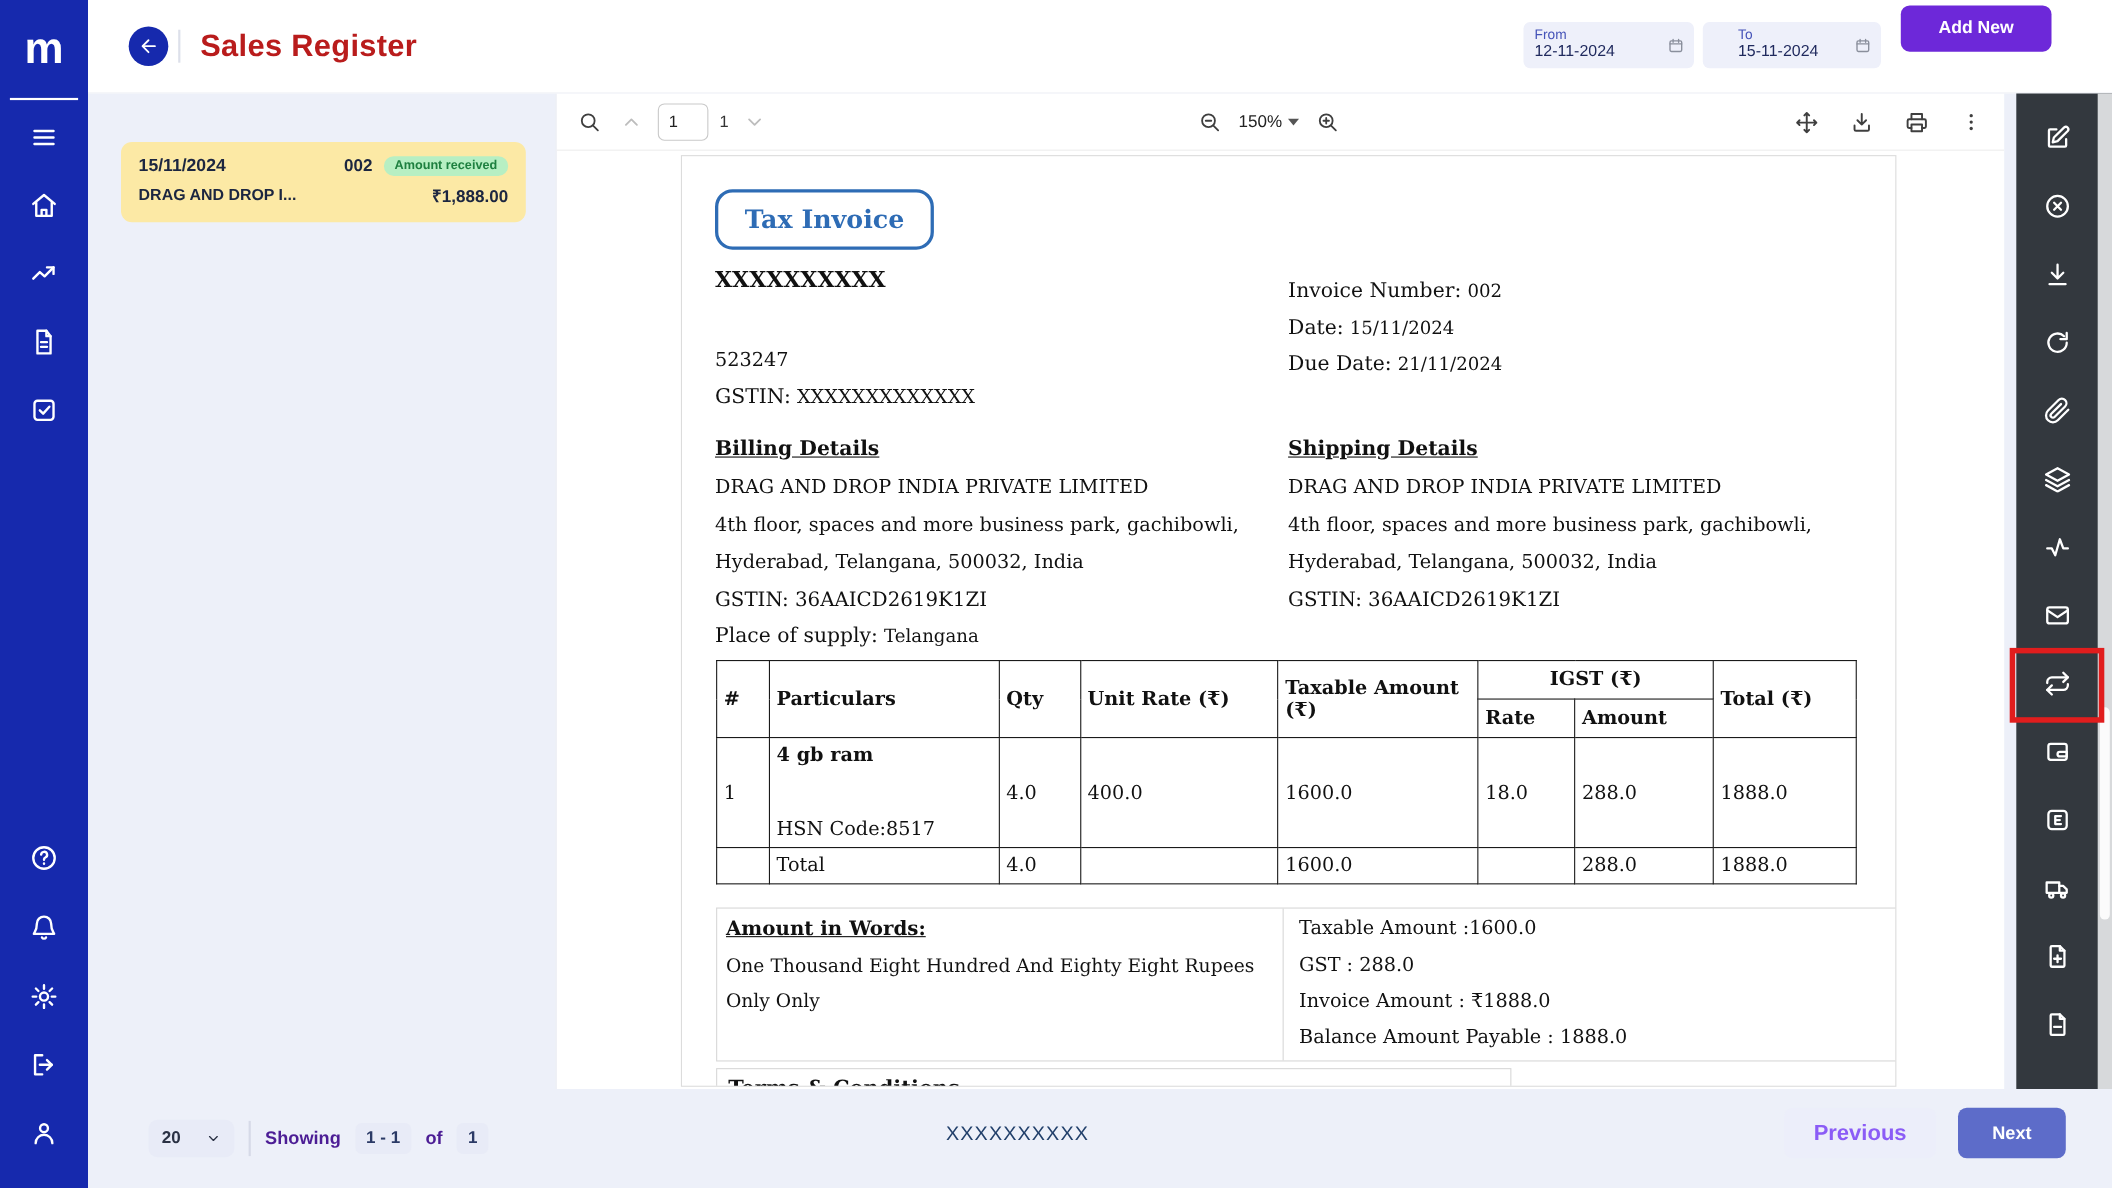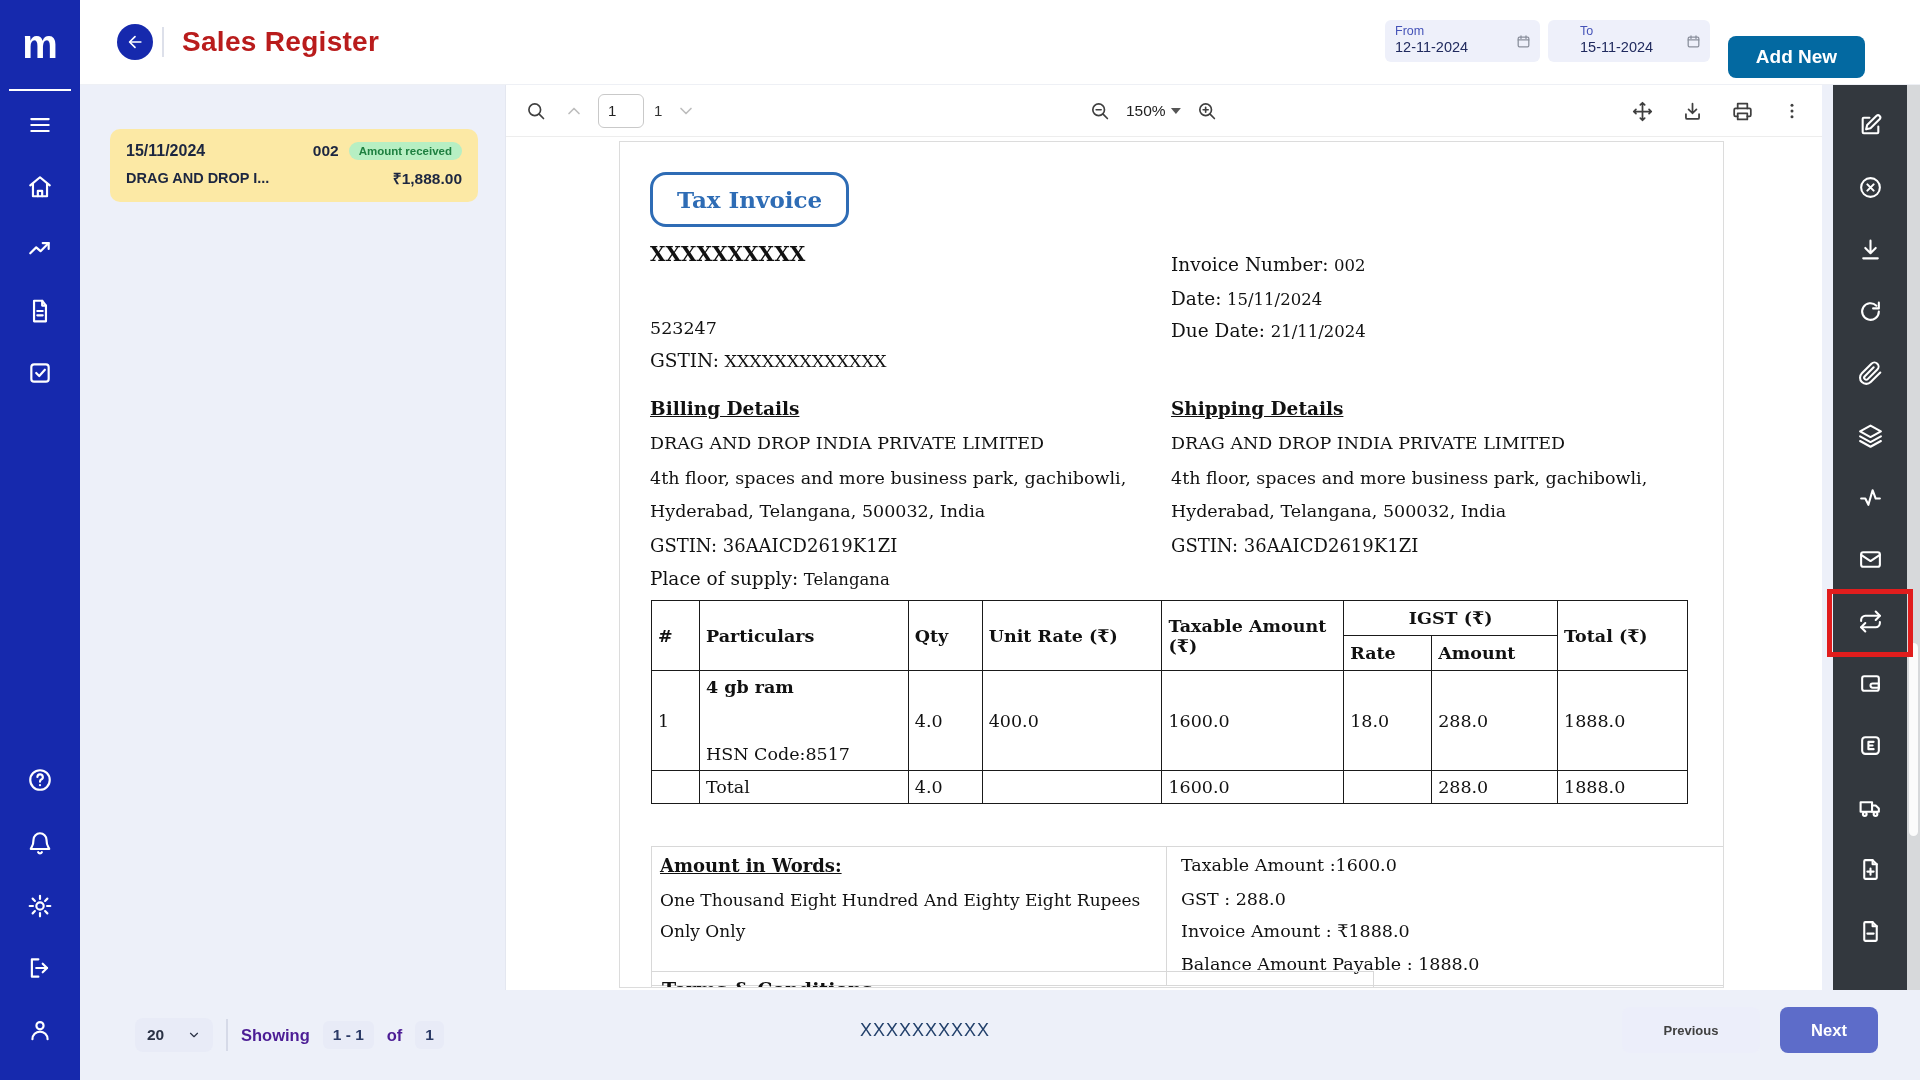--- a/index.html
+++ b/index.html
@@ -21,22 +21,22 @@
   .topbar { position:absolute; left:80px; top:0; width:1840px; height:85px; background:#ffffff;
             border-bottom:1px solid #eef0f5; z-index:20; }
   .back-btn { position:absolute; left:37px; top:24px; width:36px; height:36px; border-radius:50%;
               background:#1629ad; color:#fff; display:flex; align-items:center; justify-content:center; }
   .title-divider { position:absolute; left:82px; top:27px; width:2px; height:30px; background:#dde0ea; }
   .page-title { position:absolute; left:102px; top:26px; font-size:28px; font-weight:700; color:#b91c1c; letter-spacing:.3px; }
   .date-field { position:absolute; top:20px; height:42px; background:#eef0fa; border-radius:6px; padding:4px 10px; }
   .df-label { font-size:12.5px; color:#4553b8; }
   .df-value { font-size:14.5px; color:#202a5e; margin-top:1px; }
   .df-cal { position:absolute; right:9px; top:14px; color:#8a8f9c; }
-  .add-new { position:absolute; left:1648px; top:36px; width:137px; height:42px; background:#0369a1;
-             color:#fff; font-size:19px; font-weight:700; border-radius:8px; }
+  .add-new { position:absolute; left:1648px; top:5px; width:137px; height:42px; background:#6d28d9;
+             color:#fff; font-size:16px; font-weight:700; border-radius:8px; }
 
   
   .list-panel { position:absolute; left:80px; top:85px; width:425px; height:905px; background:#edf0f9; }
   .invoice-card { position:absolute; left:30px; top:44px; width:368px; height:73px; background:#fce9a5;
                   border-radius:10px; padding:13px 16px 0 16px; cursor:pointer; }
   .card-row { display:flex; align-items:center; }
   .card-date { flex:1; font-size:16px; font-weight:700; color:#1c2640; }
   .card-num { font-size:15.5px; font-weight:700; color:#1c2640; margin-right:10px; }
   .status-pill { background:#b7efc3; color:#1e8040; font-size:11.5px; font-weight:600;
                  padding:3px 10px; border-radius:10px; }
@@ -65,21 +65,21 @@
   
   .page { position:absolute; left:113px; top:56px; width:1105px; height:847px; background:#fff;
           border:1px solid #dcdcdc; overflow:hidden; font-family:"DejaVu Serif", serif; color:#111; }
   .tax-badge { position:absolute; left:30px; top:30px; border:3px solid #2e6cb5; border-radius:16px;
                color:#2e6cb5; font-size:23px; font-weight:700; padding:11px 24px; }
   .seller-name { position:absolute; left:30px; top:100px; font-size:20px; font-weight:700; }
   .inv-line { position:absolute; font-size:17.5px; }
   .meta-label { font-size:18.5px; }
   .meta-val { font-size:16.5px; }
   .sec-head { position:absolute; font-size:18.5px; font-weight:700; text-decoration:underline; }
-  .aw-box { position:absolute; left:31px; top:683px; width:1205px; height:140px; border:1px solid #d8d8d8;margin-top:21px; }
+  .aw-box { position:absolute; left:31px; top:683px; width:1205px; height:140px; border:1px solid #d8d8d8; }
   .aw-divider { position:absolute; left:514px; top:0; width:1px; height:100%; background:#d8d8d8; }
   .terms-box { position:absolute; left:31px; top:829px; width:723px; height:60px; border:1px solid #d8d8d8; }
   .terms-head { position:absolute; left:10px; top:6px; font-size:19px; font-weight:700; }
 
   table.inv { position:absolute; left:31px; top:458px; width:1037px; border-collapse:collapse; }
   table.inv th, table.inv td { border:1.5px solid #1a1a1a; font-size:17.5px; padding:2px 6px;
                                text-align:left; vertical-align:middle; }
   table.inv th { font-weight:700; }
   .th-igst { text-align:center !important; }
   .cell-item { position:relative; height:100px; }
@@ -99,21 +99,21 @@
   .bottombar { position:absolute; left:80px; top:990px; width:1840px; height:90px; background:#edf0f9; z-index:20; }
   .fb-left { position:absolute; left:55px; top:18px; height:54px; display:flex; align-items:center; gap:13px; }
   .psize { width:78px; height:34px; background:#e8ebf7; border-radius:8px; display:flex; align-items:center;
            justify-content:space-between; padding:0 12px; color:#2b3245; font-size:15.5px; font-weight:700; }
   .fb-div { width:2px; height:32px; background:#d6dae8; }
   .fb-text { font-size:16.5px; font-weight:600; color:#4c1d95; }
   .fb-badge { background:#e8ebf7; border-radius:6px; padding:5px 10px; font-size:15.5px; font-weight:600; color:#2b3a66; }
   .watermark { position:absolute; left:750px; top:30px; width:190px; text-align:center;
                font-size:18px; color:#22406b; letter-spacing:1px; }
   .fb-right { position:absolute; right:42px; top:17px; display:flex; gap:20px; }
-  .btn-prev { width:138px; height:46px; background:#eceefa; color:#404040; font-size:13px; font-weight:700; border-radius:8px; }
+  .btn-prev { width:138px; height:46px; background:#eceefa; color:#8b5cf6; font-size:20px; font-weight:700; border-radius:8px; }
   .btn-next { width:98px; height:46px; background:#5d6cc9; color:#fff; font-size:16.5px; font-weight:700; border-radius:8px; }
 </style>
 </head>
 <body>
 
 <aside class="sidebar">
   <div class="logo">m</div>
   <div class="logo-divider"></div>
 
   <button class="side-btn" style="top:103px">

